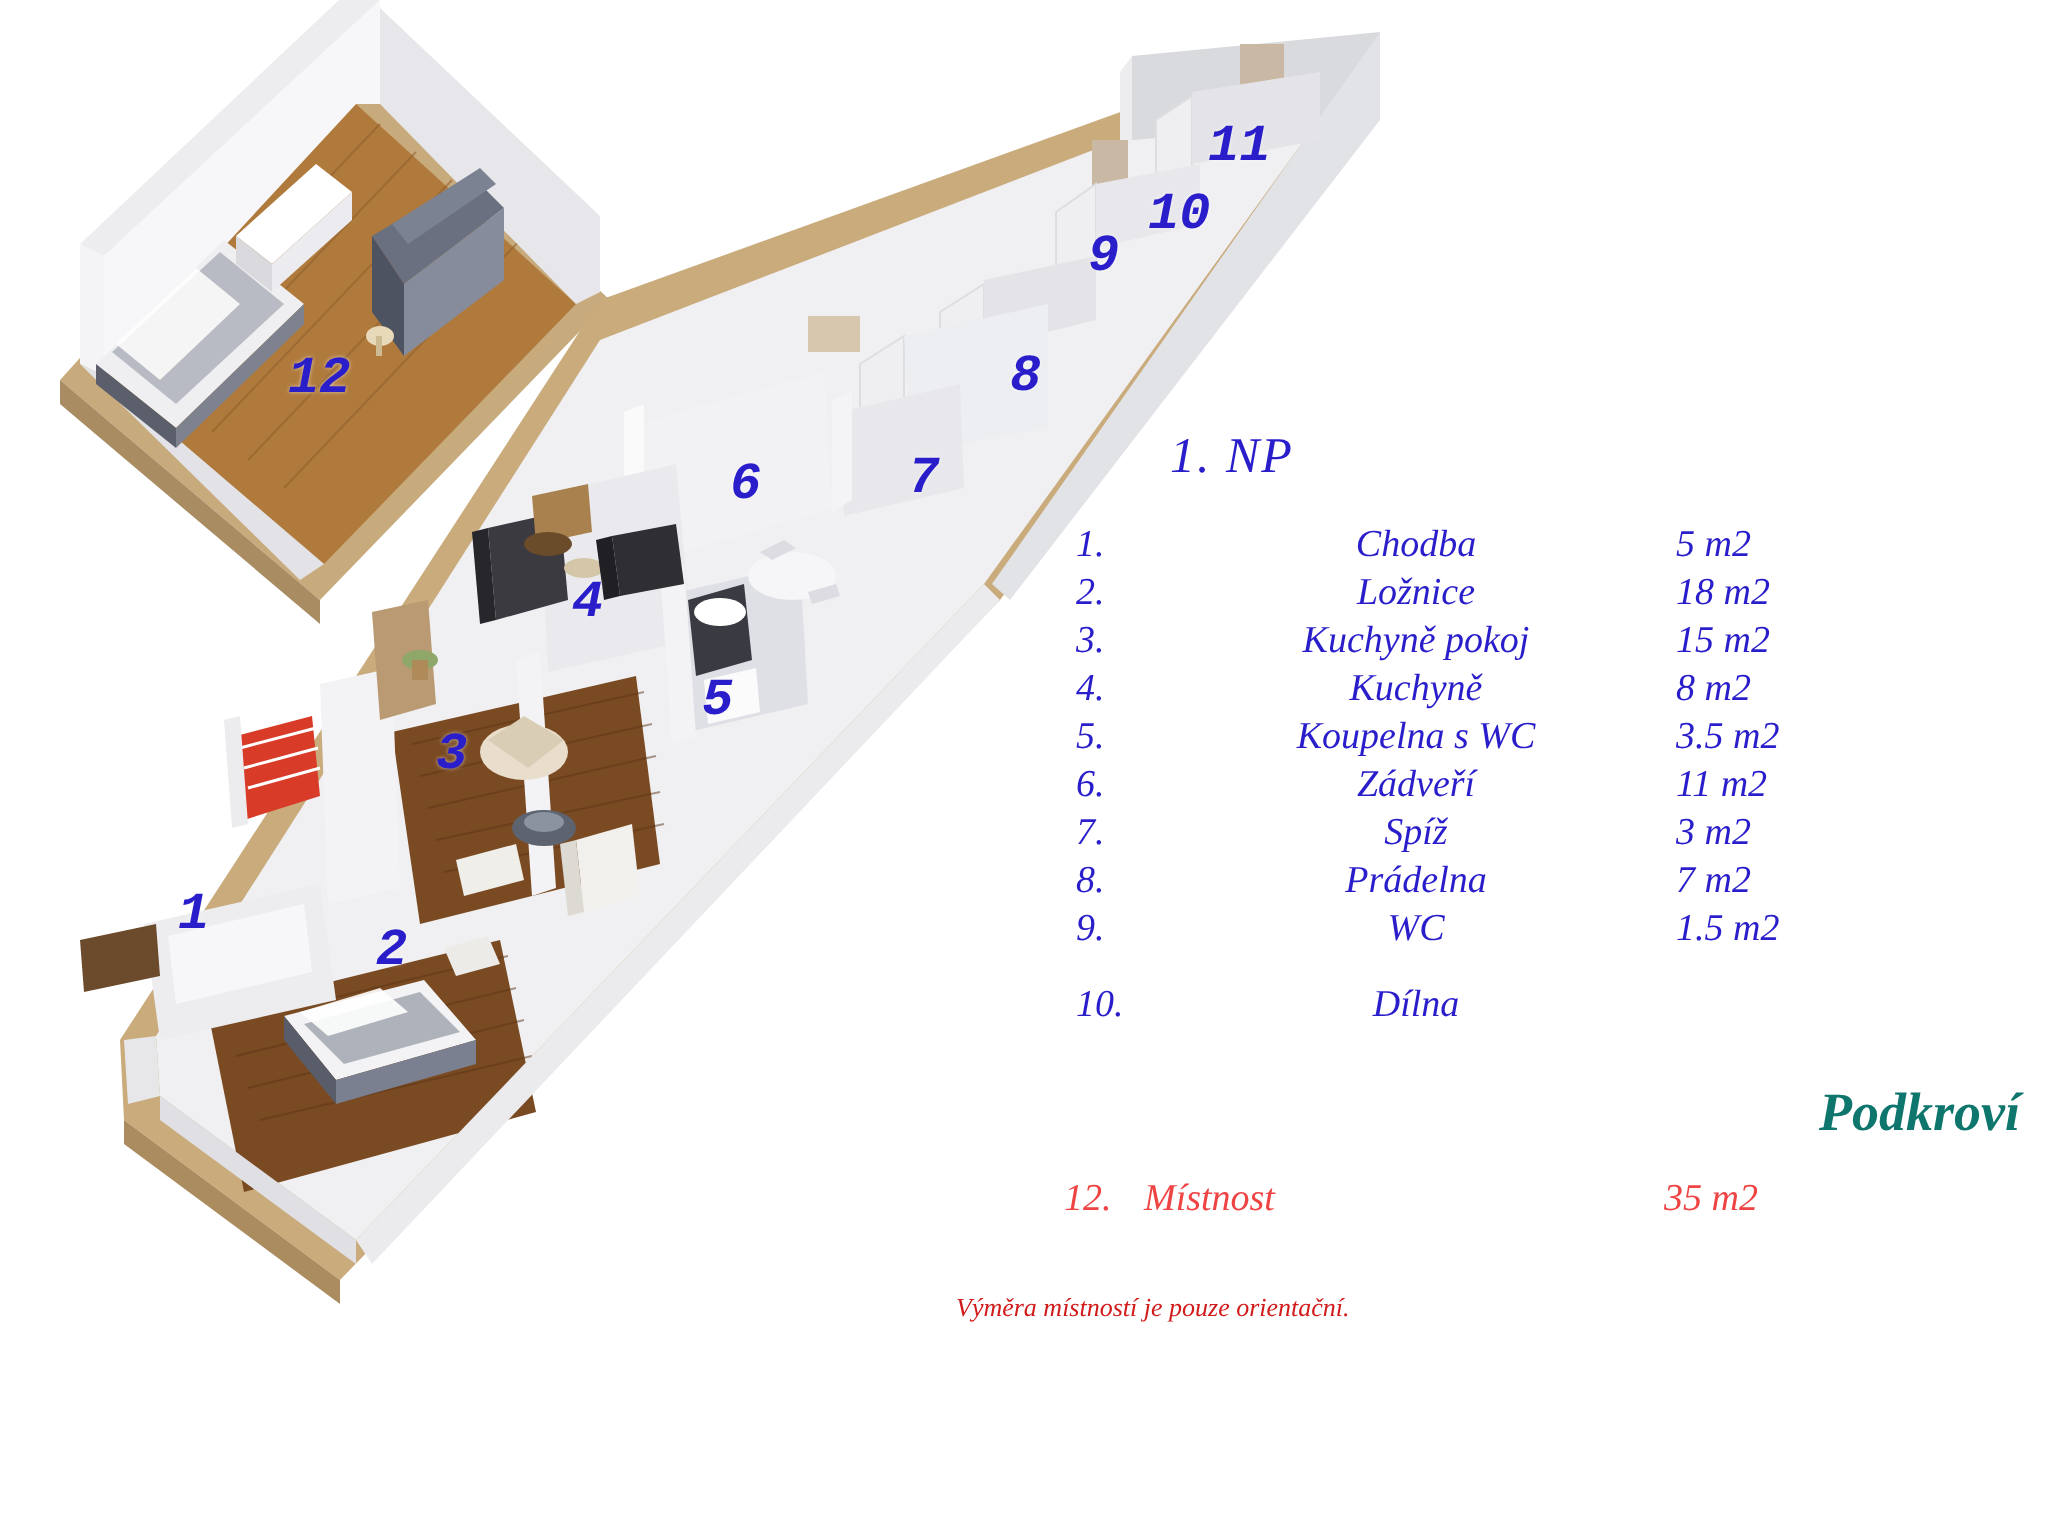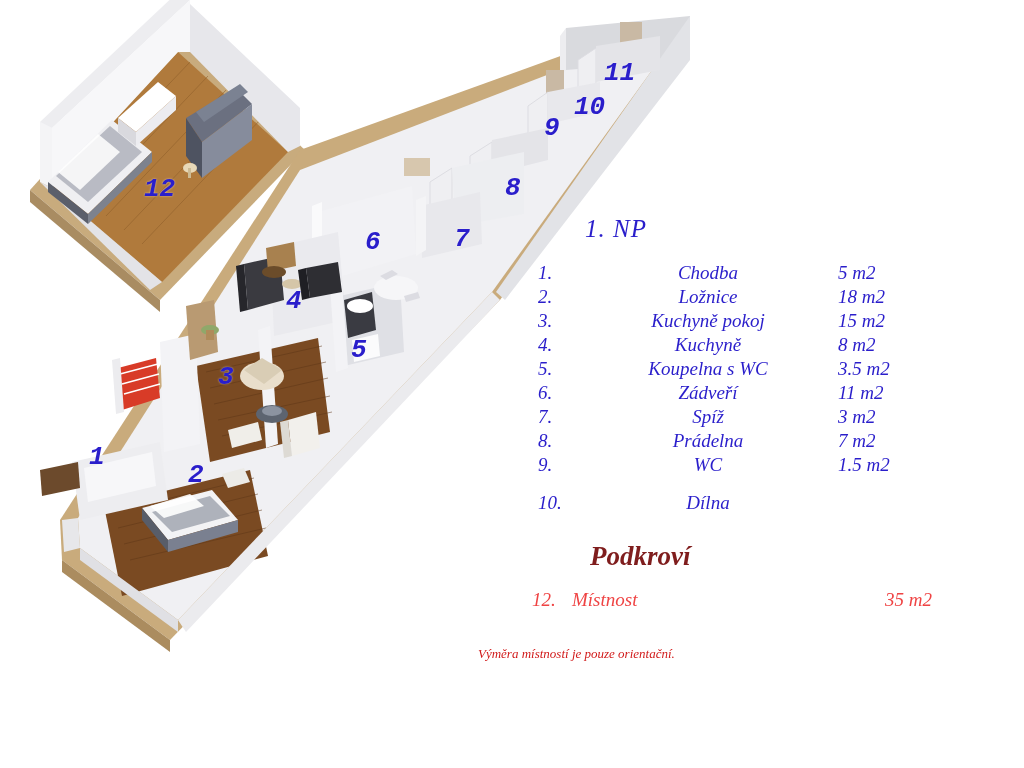--- a/index.html
+++ b/index.html
@@ -74,42 +74,42 @@
     text-align: center;
   }
   .legend-table td.ar {
     text-align: left;
     width: 100px;
   }
   tr.spacer td { height: 14px; padding: 0; }
 
   .attic-title {
     margin-top: 26px;
-    color: #7f1d1d;
+    color: #0f766e;
     font-size: 27px;
     font-style: italic;
     font-weight: bold;
-    text-align: left;
+    text-align: right;
     padding-left: 120px;
   }
   .attic-table {
     margin-top: 16px;
     margin-left: 62px;
     border-collapse: collapse;
   }
   .attic-table td {
     color: #ef4444;
     font-size: 19px;
     font-style: italic;
     padding: 1px 0;
     white-space: nowrap;
   }
   .attic-table td.idx { width: 40px; }
   .attic-table td.nm  { width: 260px; }
-  .attic-table td.ar  { text-align: right; width: 100px; }
+  .attic-table td.ar  { width: 100px; }
 
   .note {
     margin-top: 34px;
     color: #d11a1a;
     font-size: 13px;
     font-style: italic;
     text-align: left;
     padding-left: 8px;
   }
 </style>

